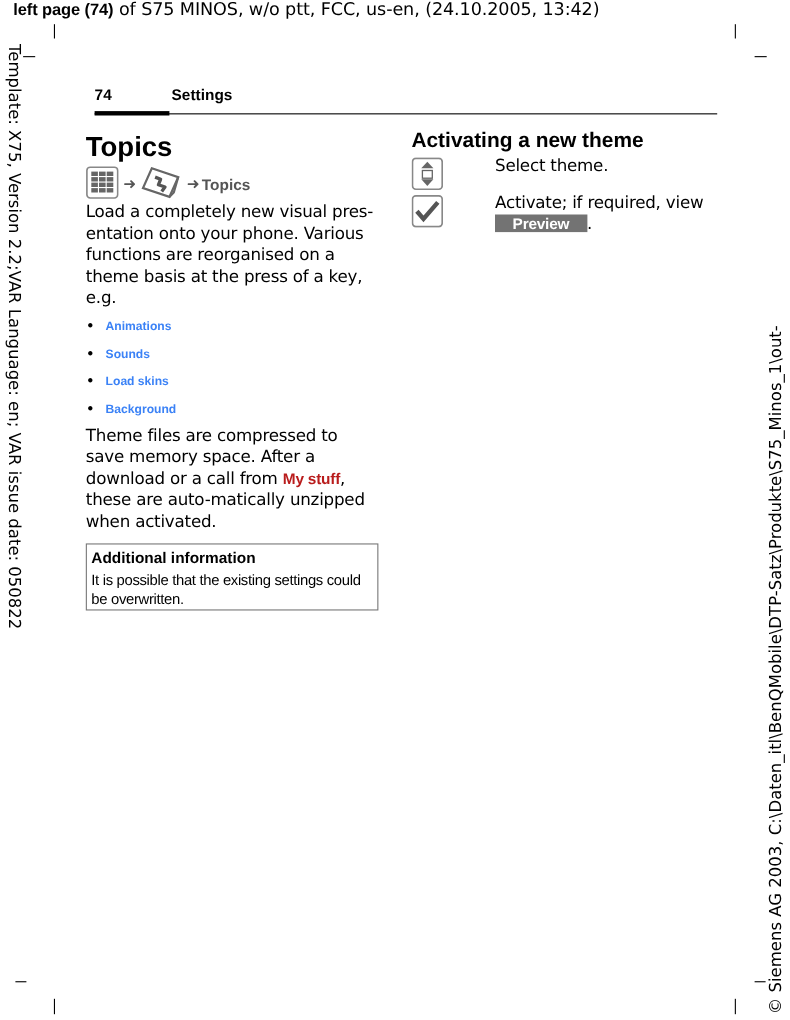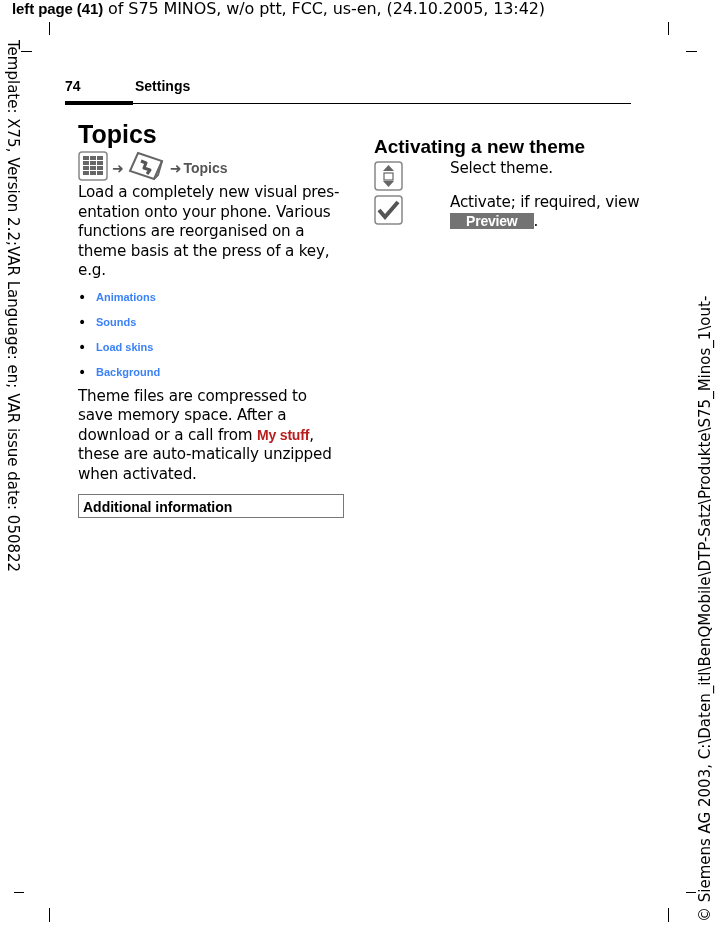--- a/index.html
+++ b/index.html
@@ -9,28 +9,28 @@
     .header-line .bold { font-family: "Liberation Sans", sans-serif; font-weight: bold; font-size: 15px; }
 
     .side-left { position: absolute; left: 0; top: 0; width: 24px; height: 927px; }
     .side-left span { position: absolute; left: 3px; top: 40px; transform-origin: left top; transform: rotate(90deg) translate(0, -19px); font-size: 15px; white-space: nowrap; }
 
     .side-right { position: absolute; left: 694px; top: 0; width: 24px; height: 927px; }
     .side-right span { position: absolute; left: 2px; top: 922px; transform-origin: left top; transform: rotate(-90deg); font-size: 15px; white-space: nowrap; }
 
     .crop { position: absolute; background: #000; }
 
-    .running-head { position: absolute; left: 65px; top: 78px; width: 566px; height: 28px; }
+    .running-head { position: absolute; left: 86px; top: 78px; width: 566px; height: 28px; }
     .running-head .num { position: absolute; left: 0; top: 0; font-family: "Liberation Sans", sans-serif; font-weight: bold; font-size: 14px; }
     .running-head .title { position: absolute; left: 70px; top: 0; font-family: "Liberation Sans", sans-serif; font-weight: bold; font-size: 14px; }
     .running-head .thick { position: absolute; left: 0; top: 23px; width: 68px; height: 4px; background: #000; }
     .running-head .thin { position: absolute; left: 0; top: 25px; width: 566px; height: 1px; background: #000; }
 
     .col-left { position: absolute; left: 78px; top: 118px; width: 270px; }
-    .col-right { position: absolute; left: 374px; top: 132px; width: 270px; }
+    .col-right { position: absolute; left: 374px; top: 114px; width: 270px; }
 
     h1.topics { margin: 0; font-family: "Liberation Sans", sans-serif; font-weight: bold; font-size: 25px; line-height: 32px; }
     .path { display: flex; align-items: center; height: 30px; margin-top: 3px; }
     .path .arrow { color: #555; font-size: 14px; margin: 0 2px 0 4px; }
     .path .label { font-family: "Liberation Sans", sans-serif; font-weight: bold; font-size: 14px; color: #555; }
 
     .body { font-size: 15.2px; line-height: 19.5px; letter-spacing: -0.2px; margin: 0; }
     .body .ui { font-family: "Liberation Sans", sans-serif; font-weight: bold; color: #b91c1c; font-size: 14px; }
 
     ul.items { list-style: none; margin: 4px 0 2px 0; padding: 0; }
@@ -45,21 +45,21 @@
     h2.sub { margin: 3px 0 0 0; font-family: "Liberation Sans", sans-serif; font-weight: bold; font-size: 19px; line-height: 24px; }
     .step { position: relative; height: 34px; }
     .step .icon { position: absolute; left: 0; top: 2px; }
     .step .desc { position: absolute; left: 76px; top: 0; font-size: 15.2px; line-height: 19px; letter-spacing: -0.2px; width: 200px; }
     .softkey { background: #737373; color: #fff; font-family: "Liberation Sans", sans-serif; font-weight: bold; font-size: 14px; padding: 0 16px; }
   </style>
 </head>
 <body>
 
 <div class="header-line">
-  <span class="bold">left page (41)</span><span> of S75 MINOS, w/o ptt, FCC, us-en, (24.10.2005, 13:42)</span>
+  <span class="bold">left page (74)</span><span> of S75 MINOS, w/o ptt, FCC, us-en, (24.10.2005, 13:42)</span>
 </div>
 
 <div class="side-left">
   <span>Template: X75, Version 2.2;VAR Language: en; VAR issue date: 050822</span>
 </div>
 <div class="side-right">
   <span>© Siemens AG 2003, C:\Daten_itl\BenQMobile\DTP-Satz\Produkte\S75_Minos_1\out-</span>
 </div>
 
 <div class="crop" style="left:49px;top:22px;width:1px;height:13px;"></div>
@@ -139,20 +139,21 @@
         <span class="txt">Background</span>
       </li>
   </ul>
 
   <p class="body" style="width:266px;">
     <span>Theme files are compressed to save memory space. After a download or a call from </span><span class="ui">My stuff</span><span>, these are auto-matically unzipped when activated.</span>
   </p>
 
   <div class="infobox">
     <div class="head">Additional information</div>
+    <div class="text">It is possible that the existing settings could be overwritten.</div>
   </div>
 </div>
 
 <div class="col-right">
   <h2 class="sub">Activating a new theme</h2>
 
   <div class="step" style="margin-top:0;">
     <span class="icon">
       <svg width="29" height="30" viewBox="0 0 29 30">
         <rect x="1" y="1" width="27" height="28" rx="3" fill="#fff" stroke="#888" stroke-width="1.5"></rect>

